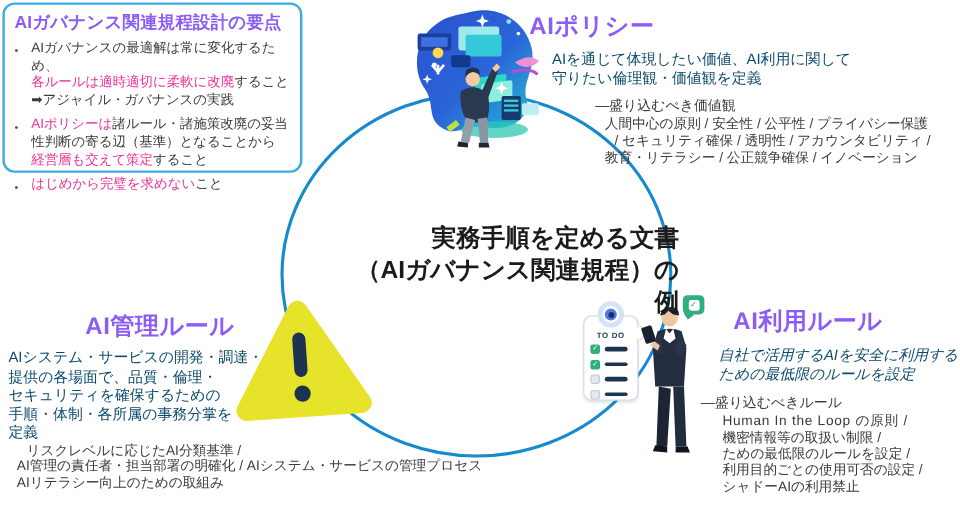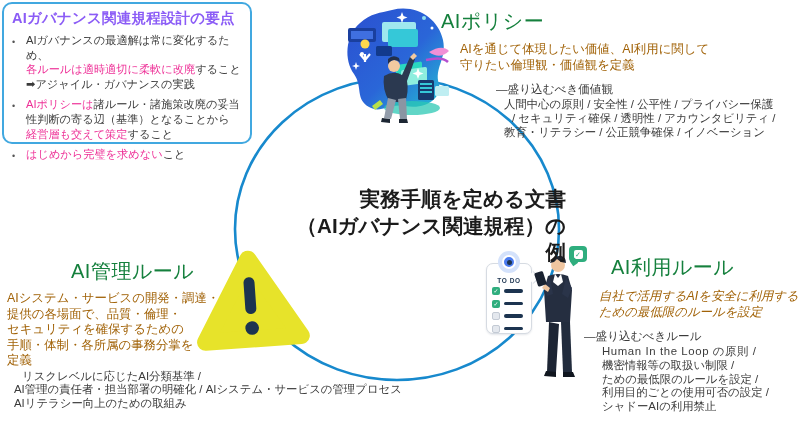--- a/index.html
+++ b/index.html
@@ -24,22 +24,22 @@
   .pink { color:#ee3097; }
   .und { }
 
   
   .center-text {
     position:absolute; left:232px; top:186px; width:334px; text-align:right;
     font-size:20.5px; line-height:26.5px; font-weight:bold; color:#1b1b1b;
   }
 
   
-  .sec-title { font-size:20px; font-weight:normal; color:#15803d; letter-spacing:0.5px; }
-  .sec-desc { font-size:12.4px; line-height:15.5px; color:#a16207; white-space:nowrap; }
+  .sec-title { font-size:20px; font-weight:bold; color:#8b5cf6; letter-spacing:0.5px; }
+  .sec-desc { font-size:12.4px; line-height:15.5px; color:#0c4a6e; white-space:nowrap; }
   .sec-sub  { font-size:11.6px; line-height:14px; color:#3b3b3b; white-space:nowrap; }
   .sec-item { font-size:11.4px; line-height:13.8px; color:#3b3b3b; white-space:nowrap; }
 
   .policy-sec { position:absolute; left:441px; top:8px; width:359px; }
   .policy-sec .sec-desc { margin-left:19px; margin-top:7px; }
   .policy-sec .sec-sub  { margin-left:55px; margin-top:9px; }
   .policy-sec .items    { margin-left:63px; margin-top:2px; }
   .policy-sec .indent2  { padding-left:8px; }
 
   .mgmt-sec { position:absolute; left:7px; top:258px; width:250px; }

